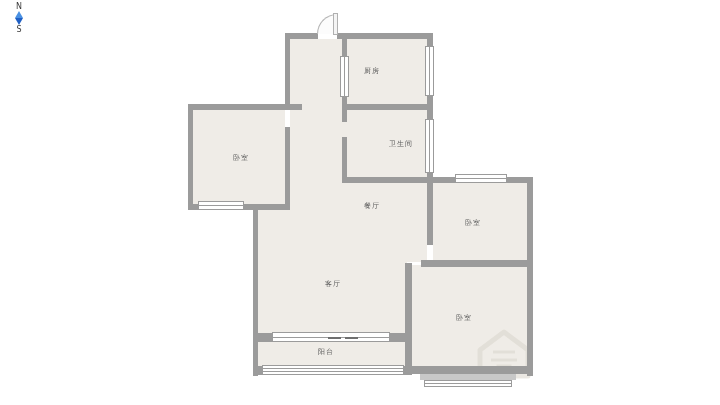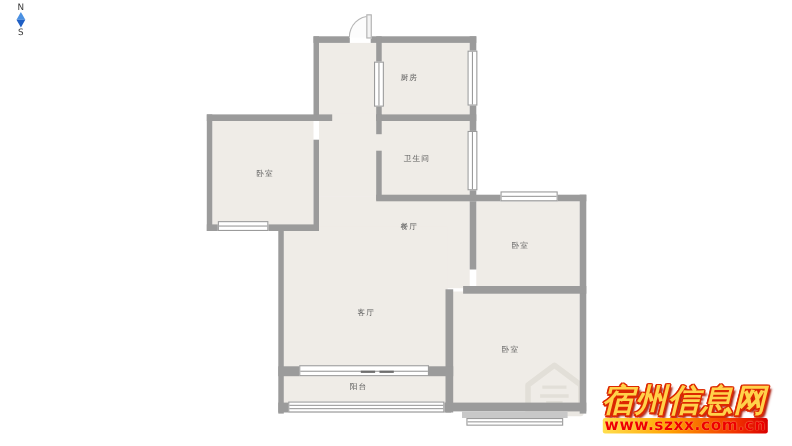--- a/index.html
+++ b/index.html
@@ -108,24 +108,22 @@
     <i class="tick" style="left:72px"></i>
   </div>
   <div class="winv l1" style="left:340px;top:56px;width:9px;height:41px"></div>
   <div class="winv l1" style="left:425px;top:46px;width:9px;height:50px"></div>
   <div class="winv l1" style="left:425px;top:119px;width:9px;height:54px"></div>
 
   <div class="door-arc" style="left:317px;top:14px;width:20px;height:20px"></div>
   <div class="door-leaf" style="left:333px;top:13px;width:5px;height:22px"></div>
 
   <div class="room-label" style="left:372px;top:71px">厨房</div>
-  <div class="room-label" style="left:379px;top:144px">卫生间</div>
+  <div class="room-label" style="left:401px;top:144px">卫生间</div>
   <div class="room-label" style="left:241px;top:158px">卧室</div>
   <div class="room-label" style="left:372px;top:206px">餐厅</div>
   <div class="room-label" style="left:473px;top:223px">卧室</div>
   <div class="room-label" style="left:333px;top:284px">客厅</div>
   <div class="room-label" style="left:464px;top:318px">卧室</div>
   <div class="room-label" style="left:326px;top:352px">阳台</div>
 
-  <div class="wm-name">宿州信息网</div>
-  <div class="wm-url">www.szxx.com.cn</div>
 
 </div>
 
 </body></html>

